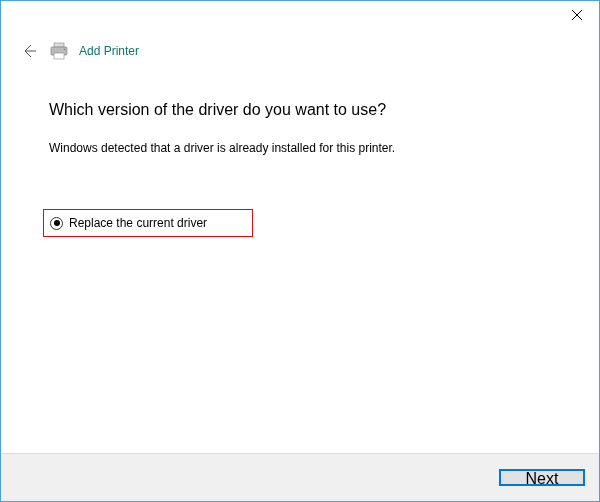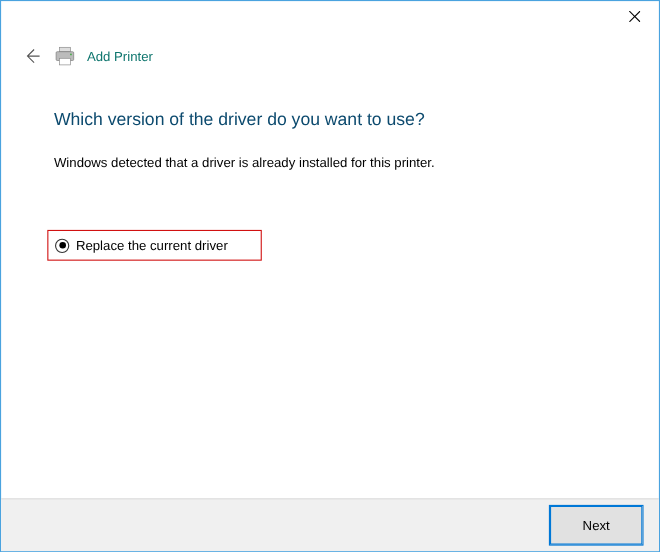--- a/index.html
+++ b/index.html
@@ -46,21 +46,21 @@
     cursor: pointer;
   }
   .back-arrow svg { width: 16px; height: 16px; }
   .printer-icon svg { width: 20px; height: 18px; display:block; }
   .header-title { font-size: 12px; color: #0f766e; }
   .content {
     flex: 1;
     padding: 40px 45px 0 48px;
   }
   .heading {
-    color: #0c4a6e;
+    color: #000000;
     font-size: 16px;
     font-weight: 400;
     margin: 0 0 22px 0;
   }
   .subtext {
     font-size: 12px;
     color: #000;
     margin: 0 0 54px 0;
   }
   .radio-group { }
@@ -86,38 +86,38 @@
     left: 2.5px; top: 2.5px;
     width: 6px; height: 6px;
     background: #000;
     border-radius: 50%;
   }
   .highlight-box {
     border: 1px solid #d11111;
     display: inline-flex;
     align-items: center;
     gap: 6px;
-    padding: 6px 30px 6px 6px;
+    padding: 6px 45px 6px 6px;
     margin-left: -6px;
     cursor: pointer;
   }
   .footer {
     height: 48px;
     background: #f0f0f0;
     border-top: 1px solid #dcdcdc;
     display: flex;
     justify-content: flex-end;
     align-items: center;
     padding-right: 14px;
     gap: 8px;
   }
   .btn {
     min-width: 86px;
-    height: 37px;
-    font-size: 12px;
+    height: 17px;
+    font-size: 16px;
     font-family: inherit;
     background: #e1e1e1;
     border: 1px solid #adadad;
     cursor: pointer;
     padding: 0;
   }
   .btn.primary {
     background: #e1e1e1;
     border: 1px solid #0078d7;
     box-shadow: inset 0 0 0 1px #0078d7;

